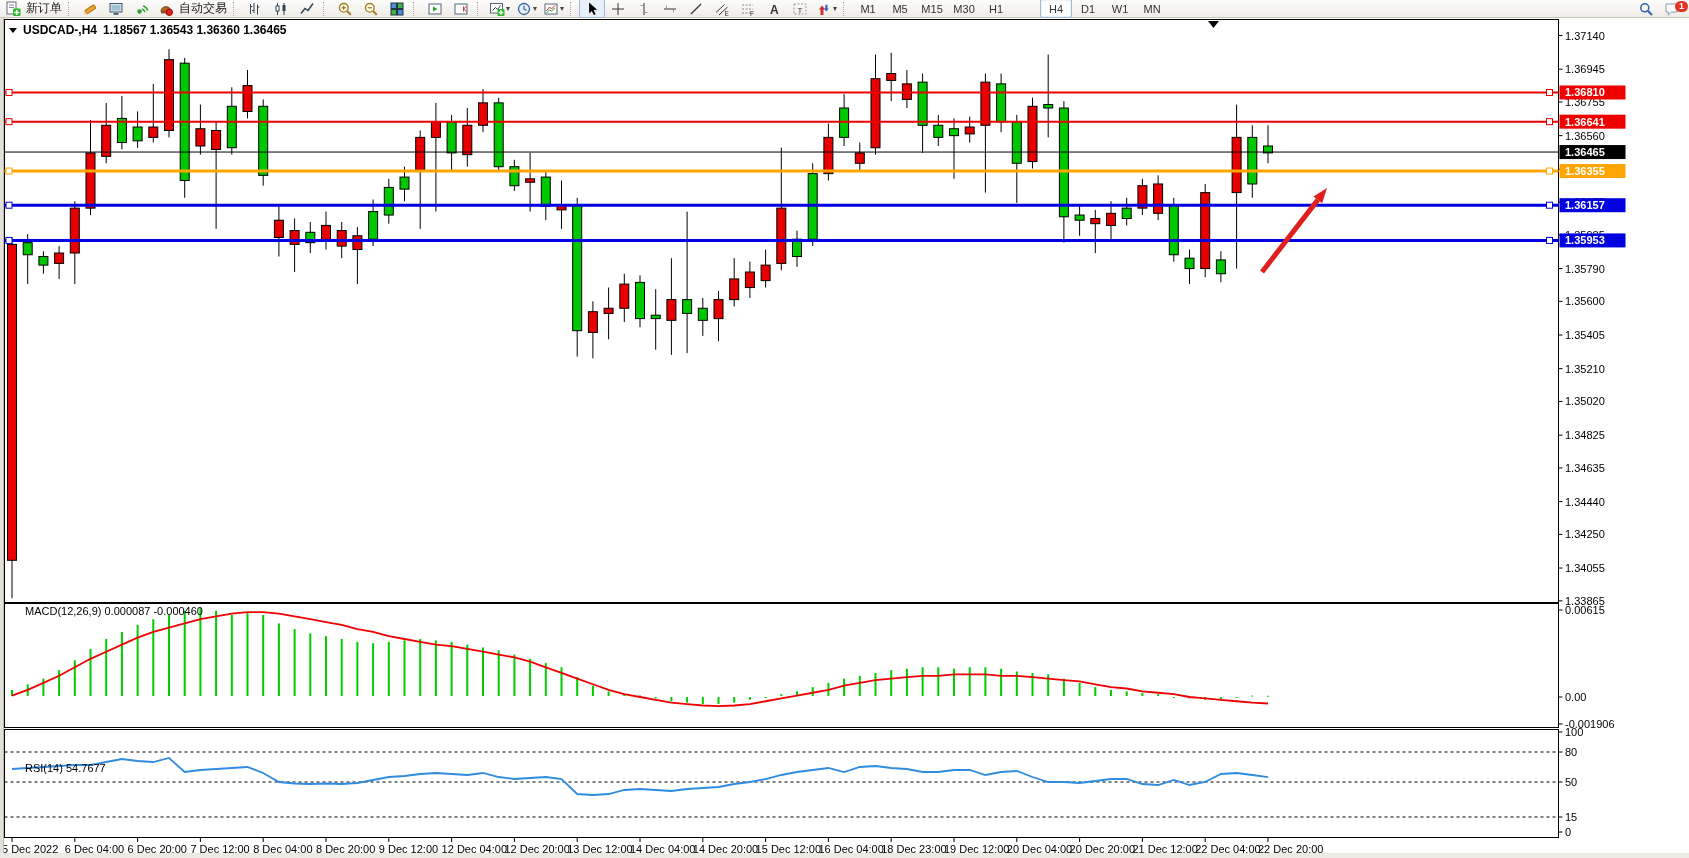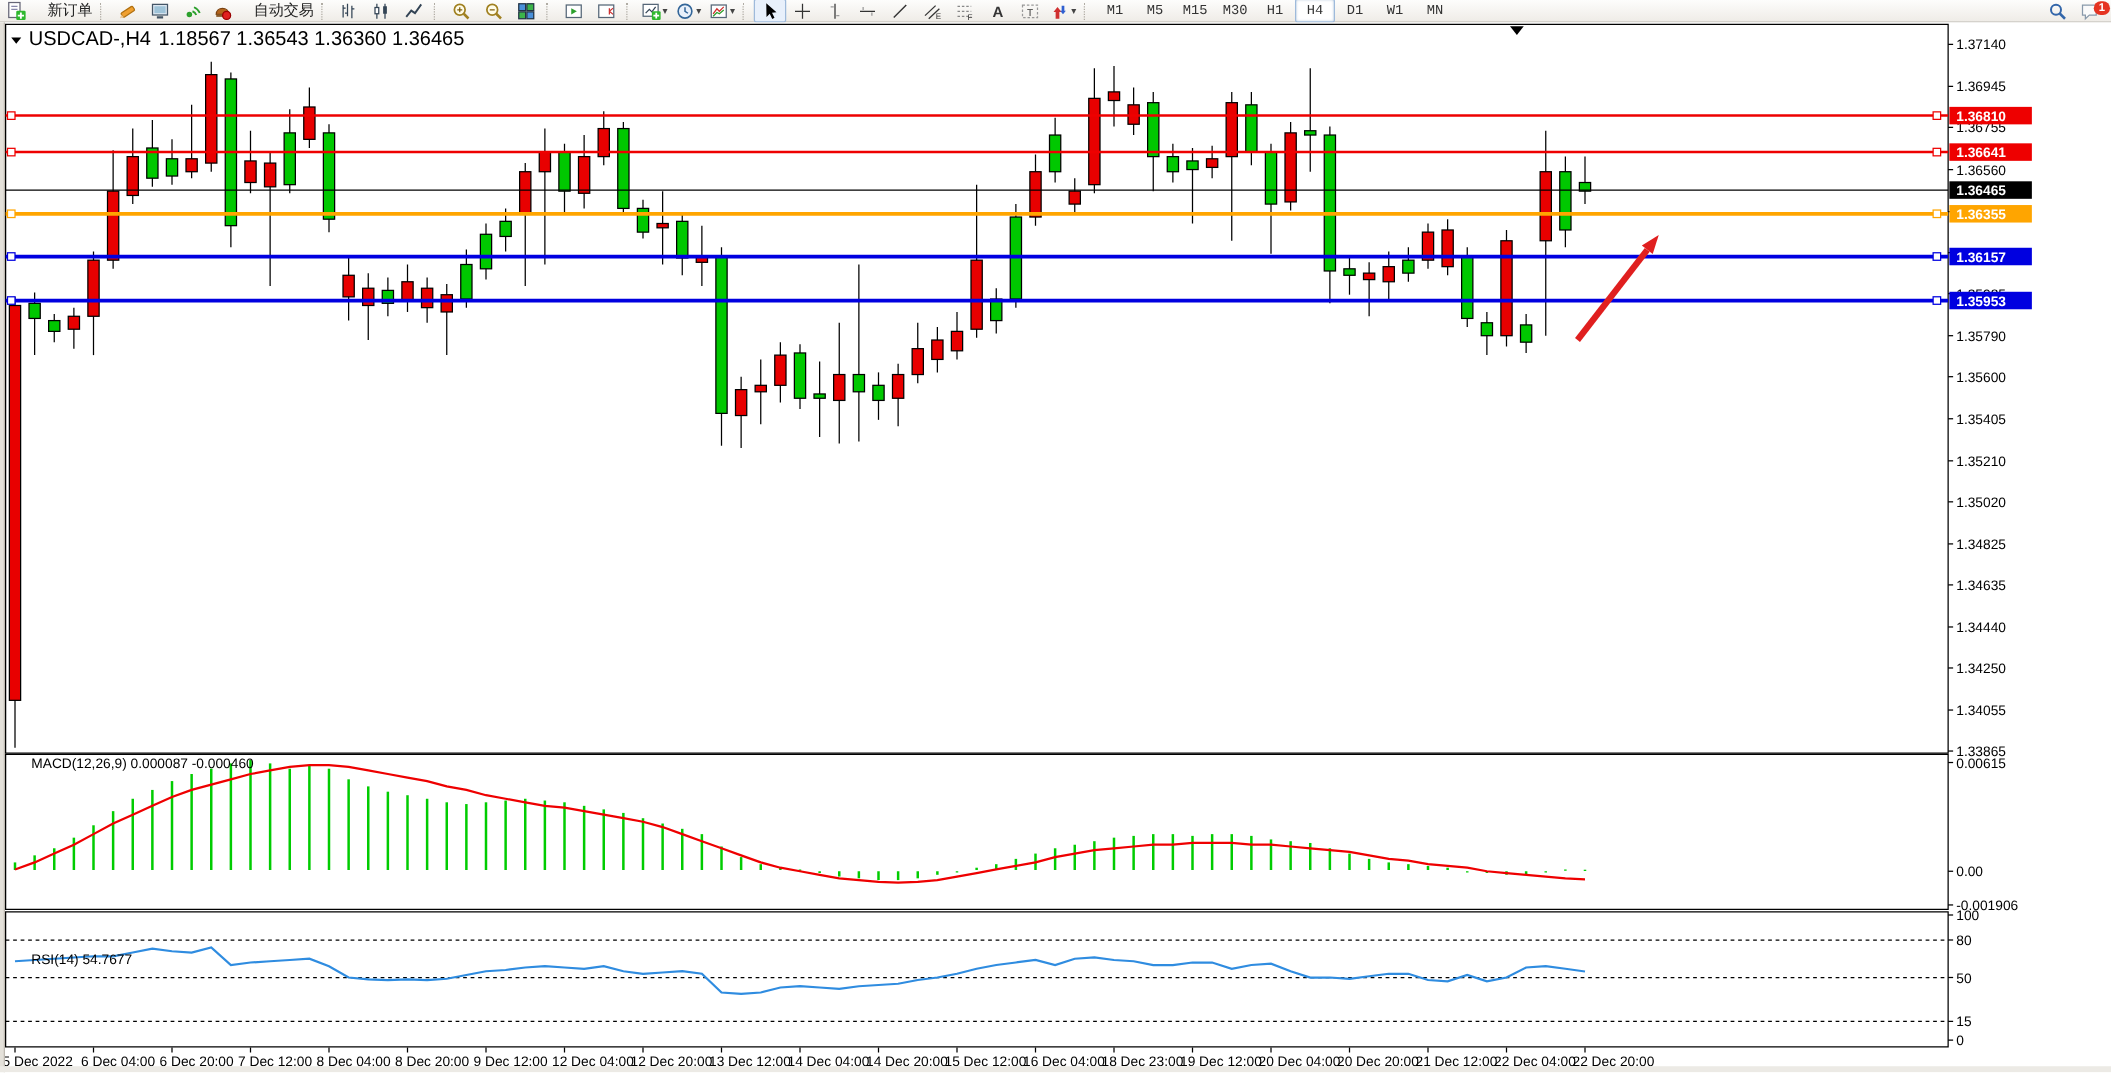--- a/index.html
+++ b/index.html
@@ -8,36 +8,36 @@
   
   .toolbar{position:absolute;left:0;top:0;width:1689px;height:18px;
            background:linear-gradient(#fdfdfc,#efece7);border-bottom:1px solid #c9c5bd;
            display:flex;align-items:center;padding-left:2px;box-sizing:border-box;}
   .tb-groups{display:flex;align-items:center;height:18px;}
   .tbtn{height:17px;min-width:20px;display:flex;align-items:center;justify-content:center;
         padding:0 2px;border:1px solid transparent;border-radius:2px;cursor:default;}
   .tbtn.active{background:#e8f0fb;border-color:#9ebadb;}
   .ticon{width:16px;height:16px;display:inline-block;}
   .ticon svg{width:16px;height:16px;display:block;}
-  .tlabel{font-size:12px;color:#222;margin-left:17px;white-space:nowrap;}
+  .tlabel{font-size:12px;color:#222;margin-left:5px;white-space:nowrap;}
   .caret{font-size:8px;color:#444;margin-left:1px;}
   .tsep{width:4px;height:14px;border-left:1px dotted #b0aca4;margin:0 4px 0 3px;}
   .tfbtn{height:17px;min-width:24px;display:flex;align-items:center;justify-content:center;
-         font-size:11px;color:#333;padding:0 3px;border:1px solid transparent;border-radius:2px;font-family:Liberation Mono, monospace;}
-  .tfbtn.active{background:#fff;border-color:#9ebadb;box-shadow:inset 0 0 2px #bcd;}
+         font-size:11px;color:#333;padding:0 3px;border:1px solid transparent;border-radius:2px;}
+  .tfbtn.active{background:#fff;border-color:#9ebadb;box-shadow:inset 0 0 2px #bcd;margin-left:28px;}
   .tb-right{position:absolute;right:4px;top:0;height:18px;display:flex;align-items:center;}
   .badge{position:absolute;top:0px;right:-4px;min-width:11px;height:11px;border-radius:6px;
          background:#e53422;color:#fff;font-size:9px;font-weight:bold;text-align:center;
          line-height:11px;padding:0 1px;}
   
   .chart-area{position:absolute;left:0;top:18px;width:1689px;height:840px;background:#fff;}
   .left-strip{position:absolute;left:0;top:0;width:4px;height:840px;background:#e4e1da;border-right:1px solid #bdb9b1;box-sizing:border-box;}
   .bottom-strip{position:absolute;left:0;top:835px;width:1689px;height:5px;background:#eceae5;}
   #chart-svg{position:absolute;left:0;top:0;}
-  .chart-title{position:absolute;left:9px;top:5px;font-size:16px;font-weight:normal;color:#000;
+  .chart-title{position:absolute;left:9px;top:5px;font-size:12px;font-weight:bold;color:#000;
                display:flex;align-items:center;gap:6px;pointer-events:none;}
   .tri-down{width:0;height:0;border-left:4px solid transparent;border-right:4px solid transparent;
             border-top:5px solid #000;display:inline-block;}
   .ind-label{position:absolute;font-size:11px;color:#000;pointer-events:none;white-space:nowrap;margin-left:16px;}
 </style>
 </head>
 <body>
 
 <div id="app">
   <div class="toolbar">

